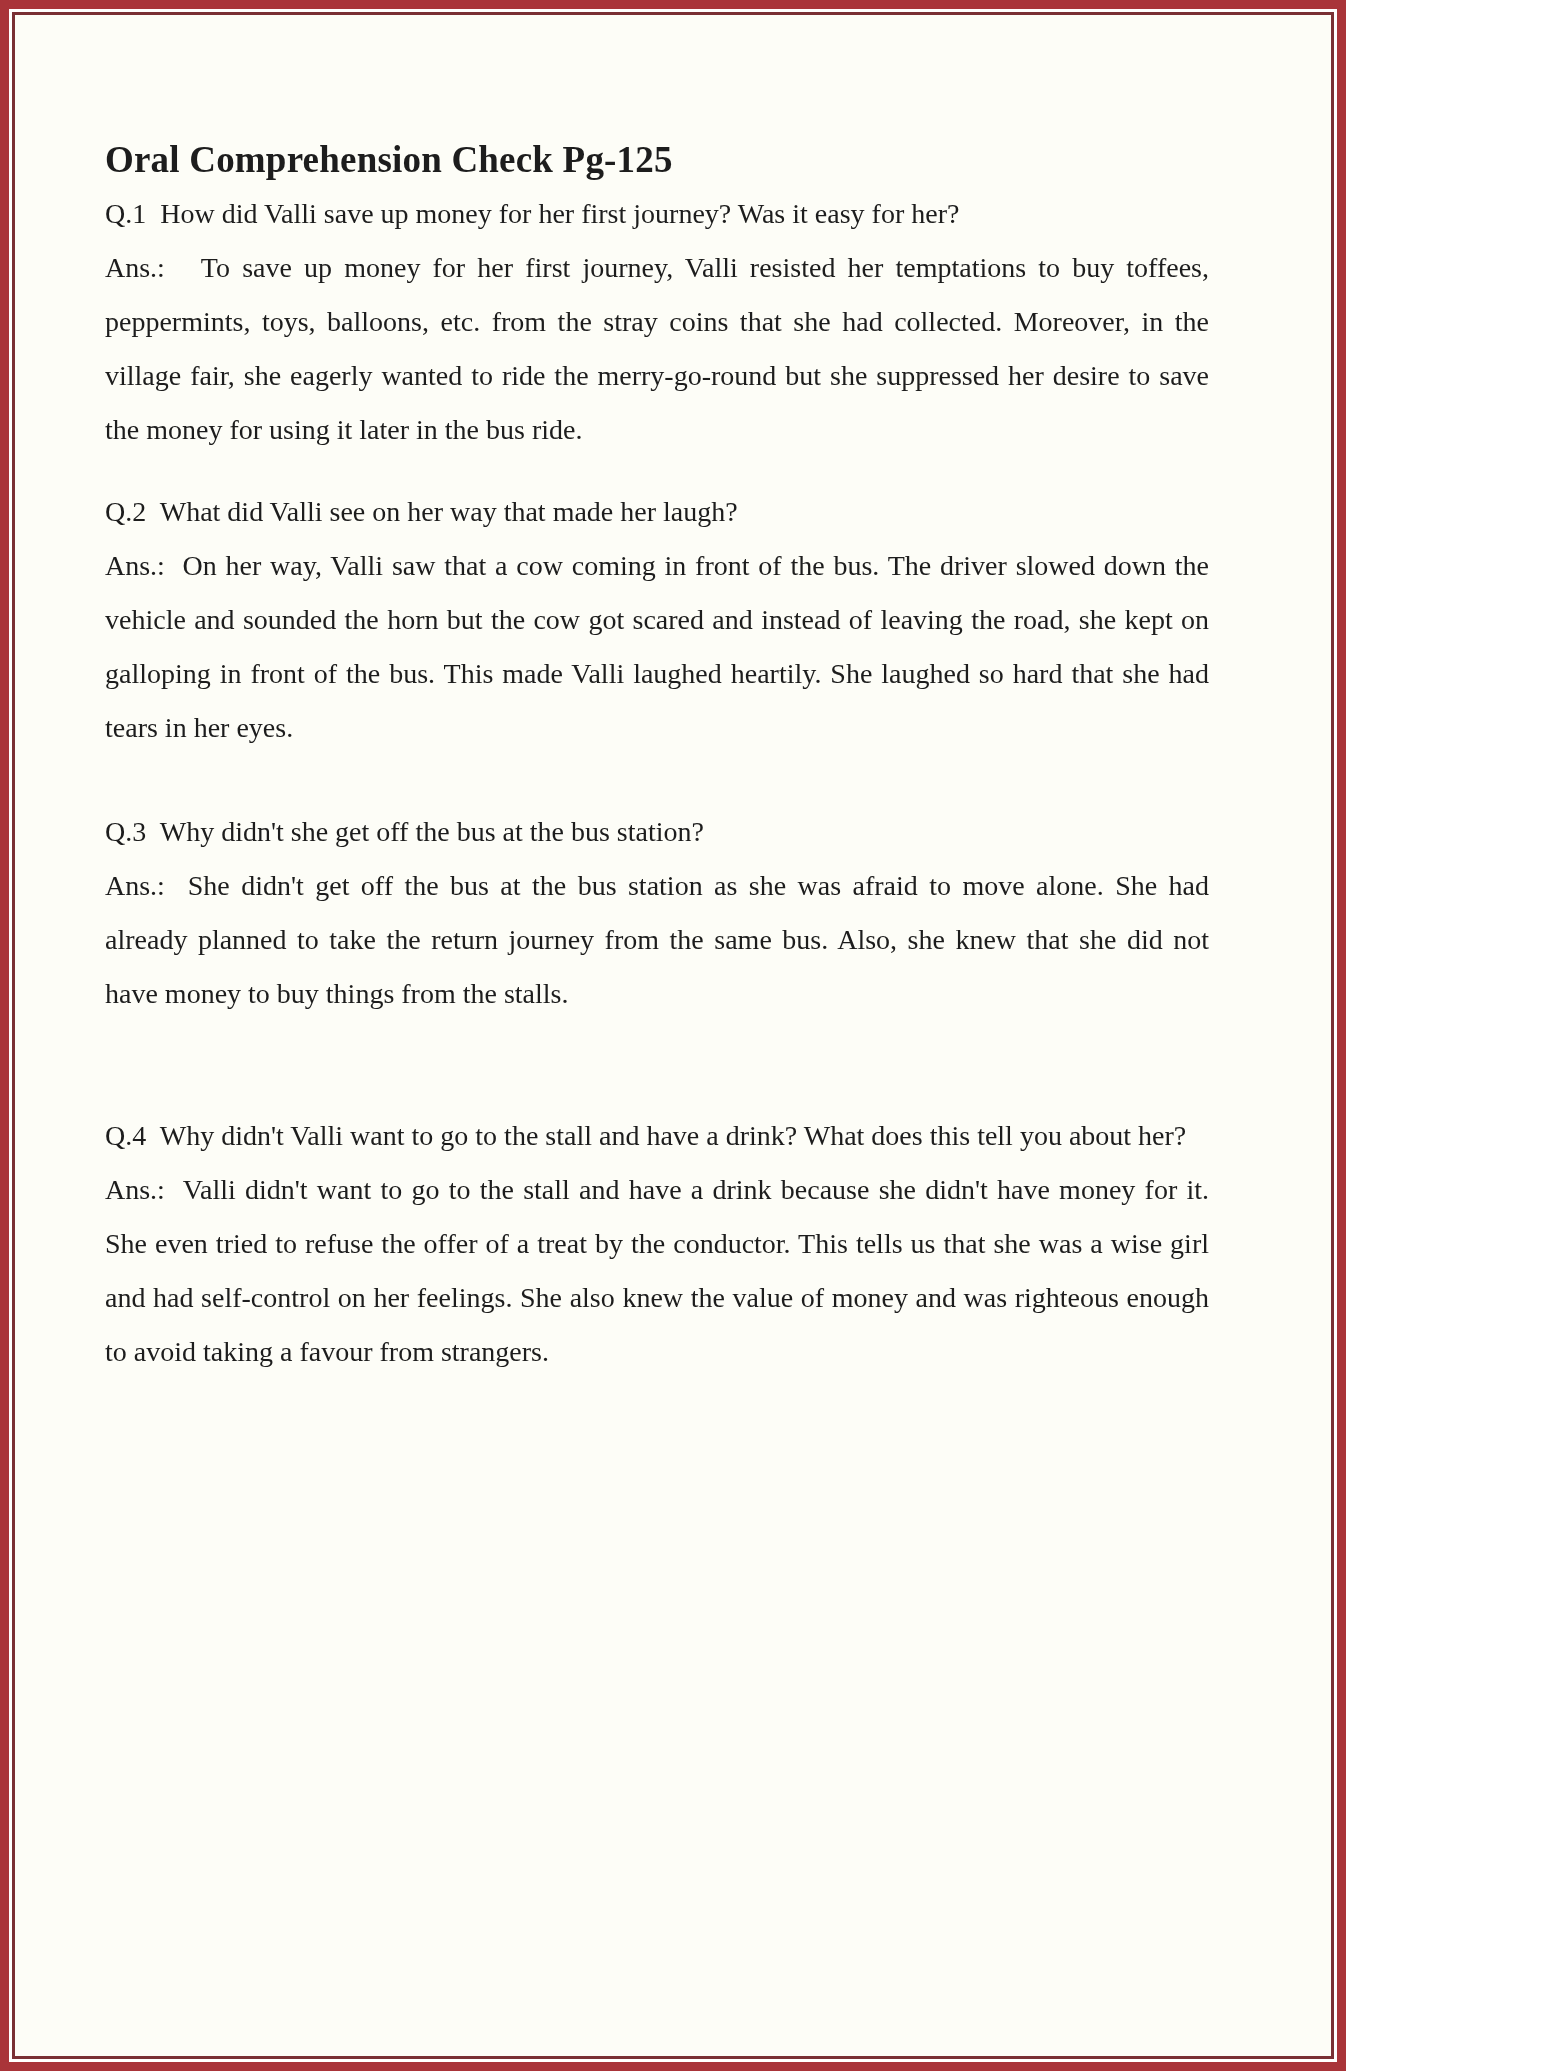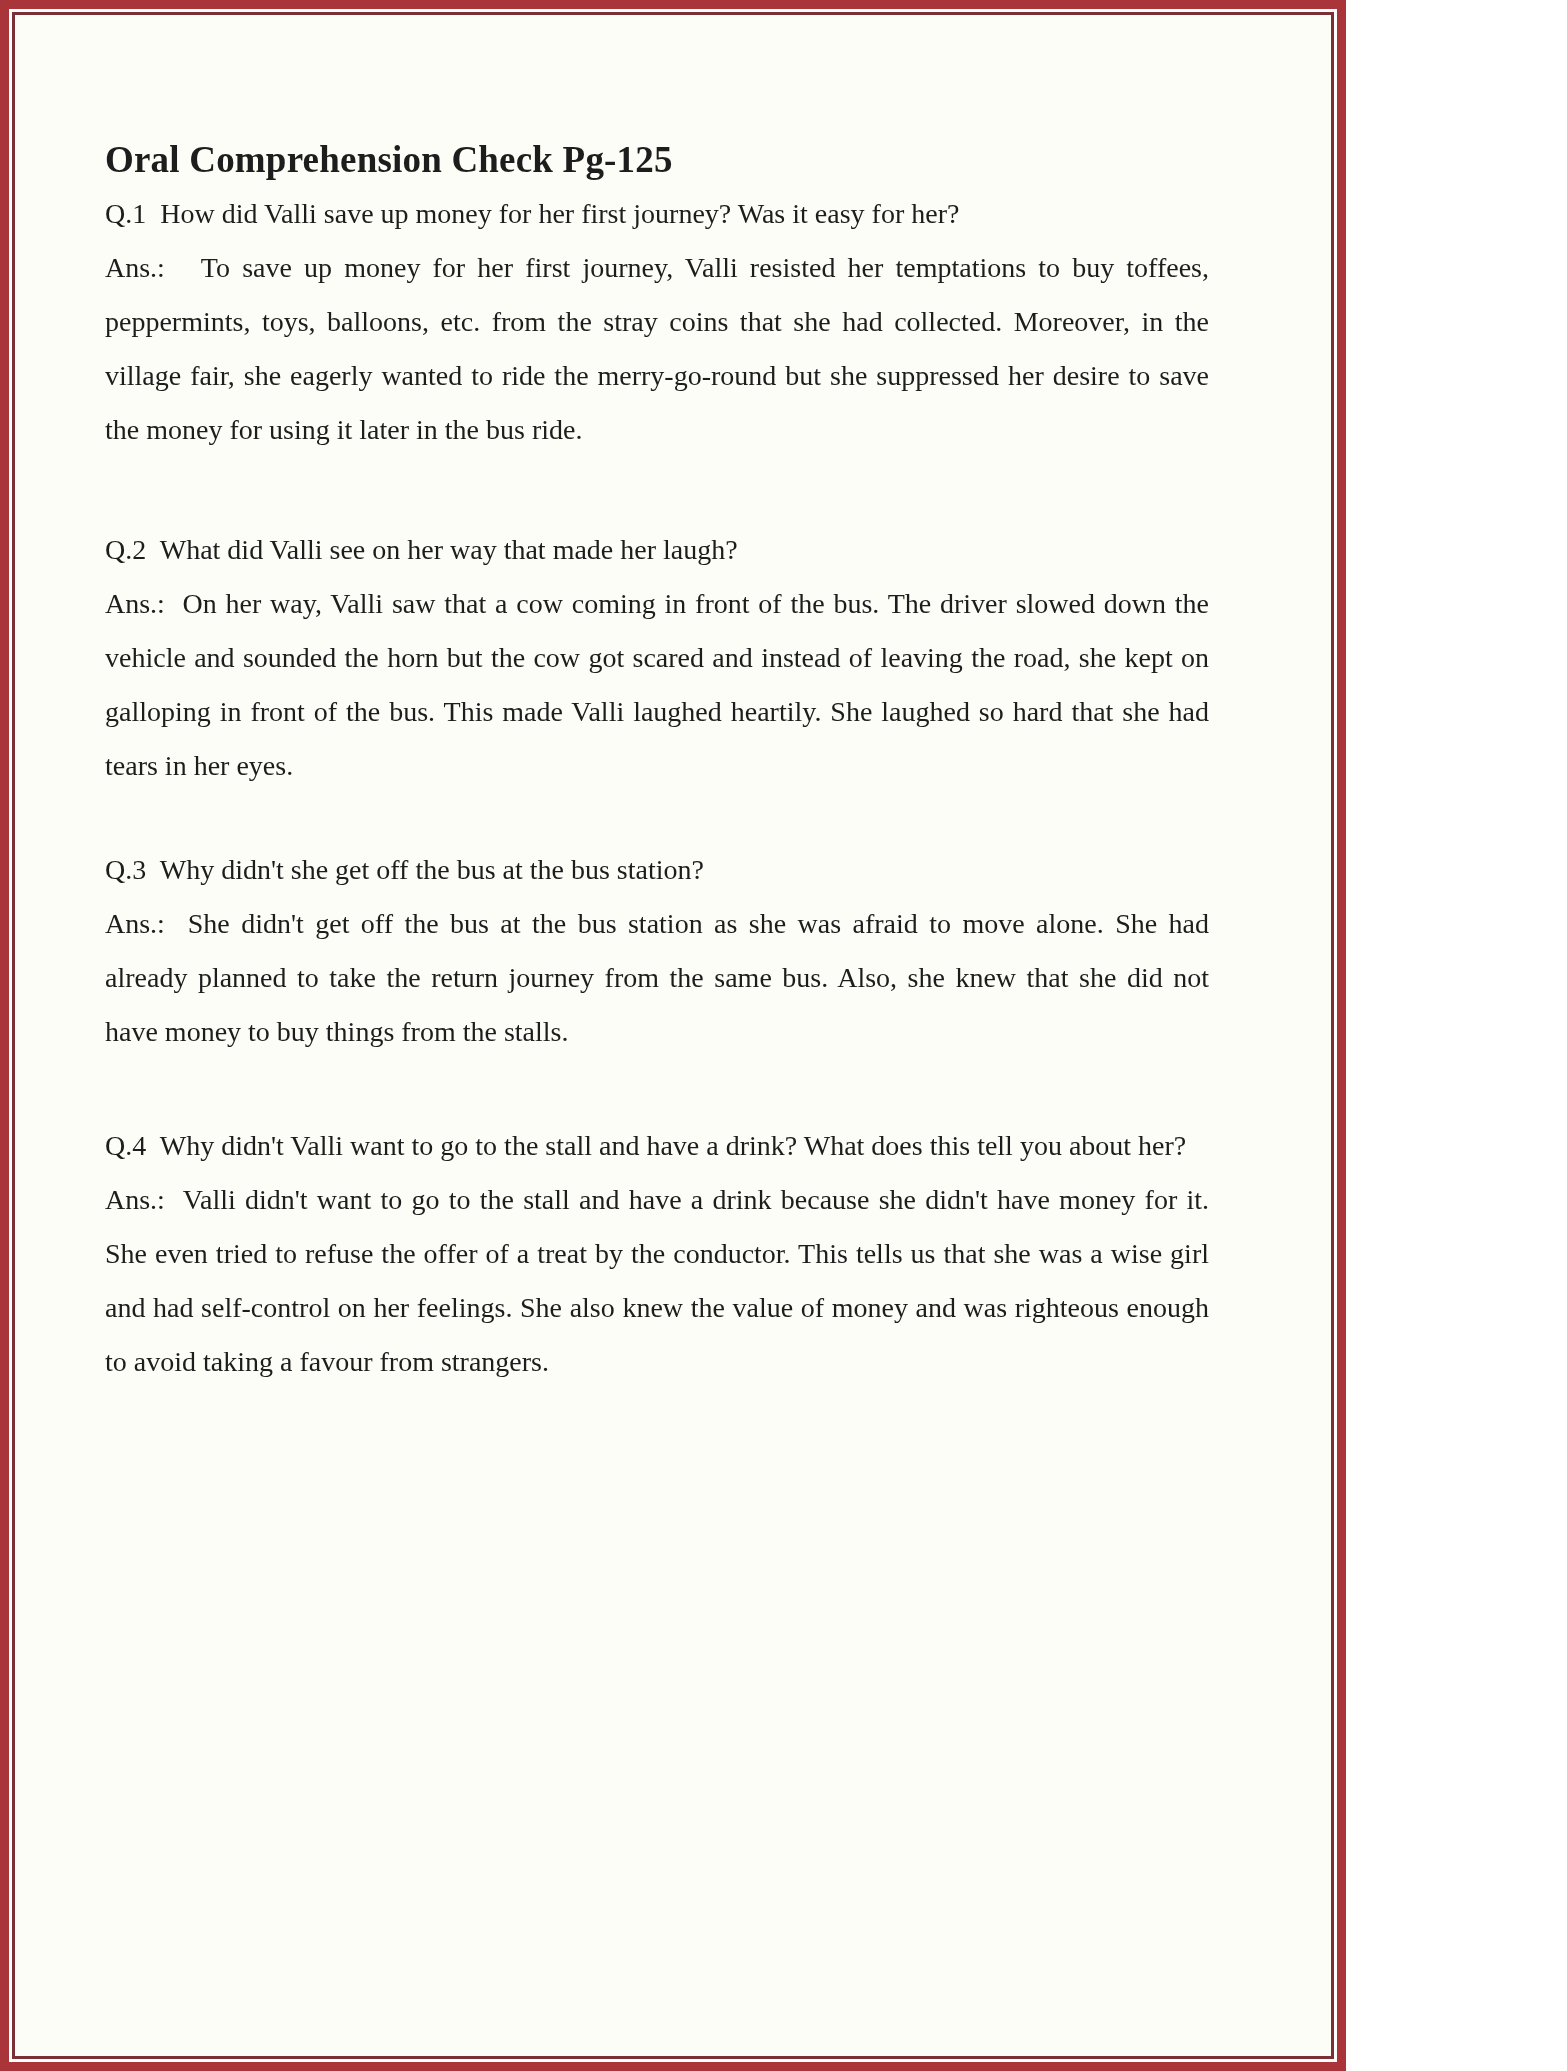--- a/index.html
+++ b/index.html
@@ -48,23 +48,23 @@
     color: #1D1D1D;
     letter-spacing: 0.2px;
   }
   .qa p {
     margin: 0;
     font-size: 28px;
     line-height: 54px;
     color: #1D1D1D;
     text-align: justify;
   }
-  .qa-2 { margin-top: 66px; }
+  .qa-2 { margin-top: 28px; }
   .qa-3 { margin-top: 50px; }
-  .qa-4 { margin-top: 60px; }
+  .qa-4 { margin-top: 88px; }
 </style>
 </head>
 <body>
 
 <div class="frame">
   <div class="border-outer">
     <div class="border-gap">
       <div class="page">
 
         <h1 class="doc-heading">Oral Comprehension Check Pg-125</h1>

